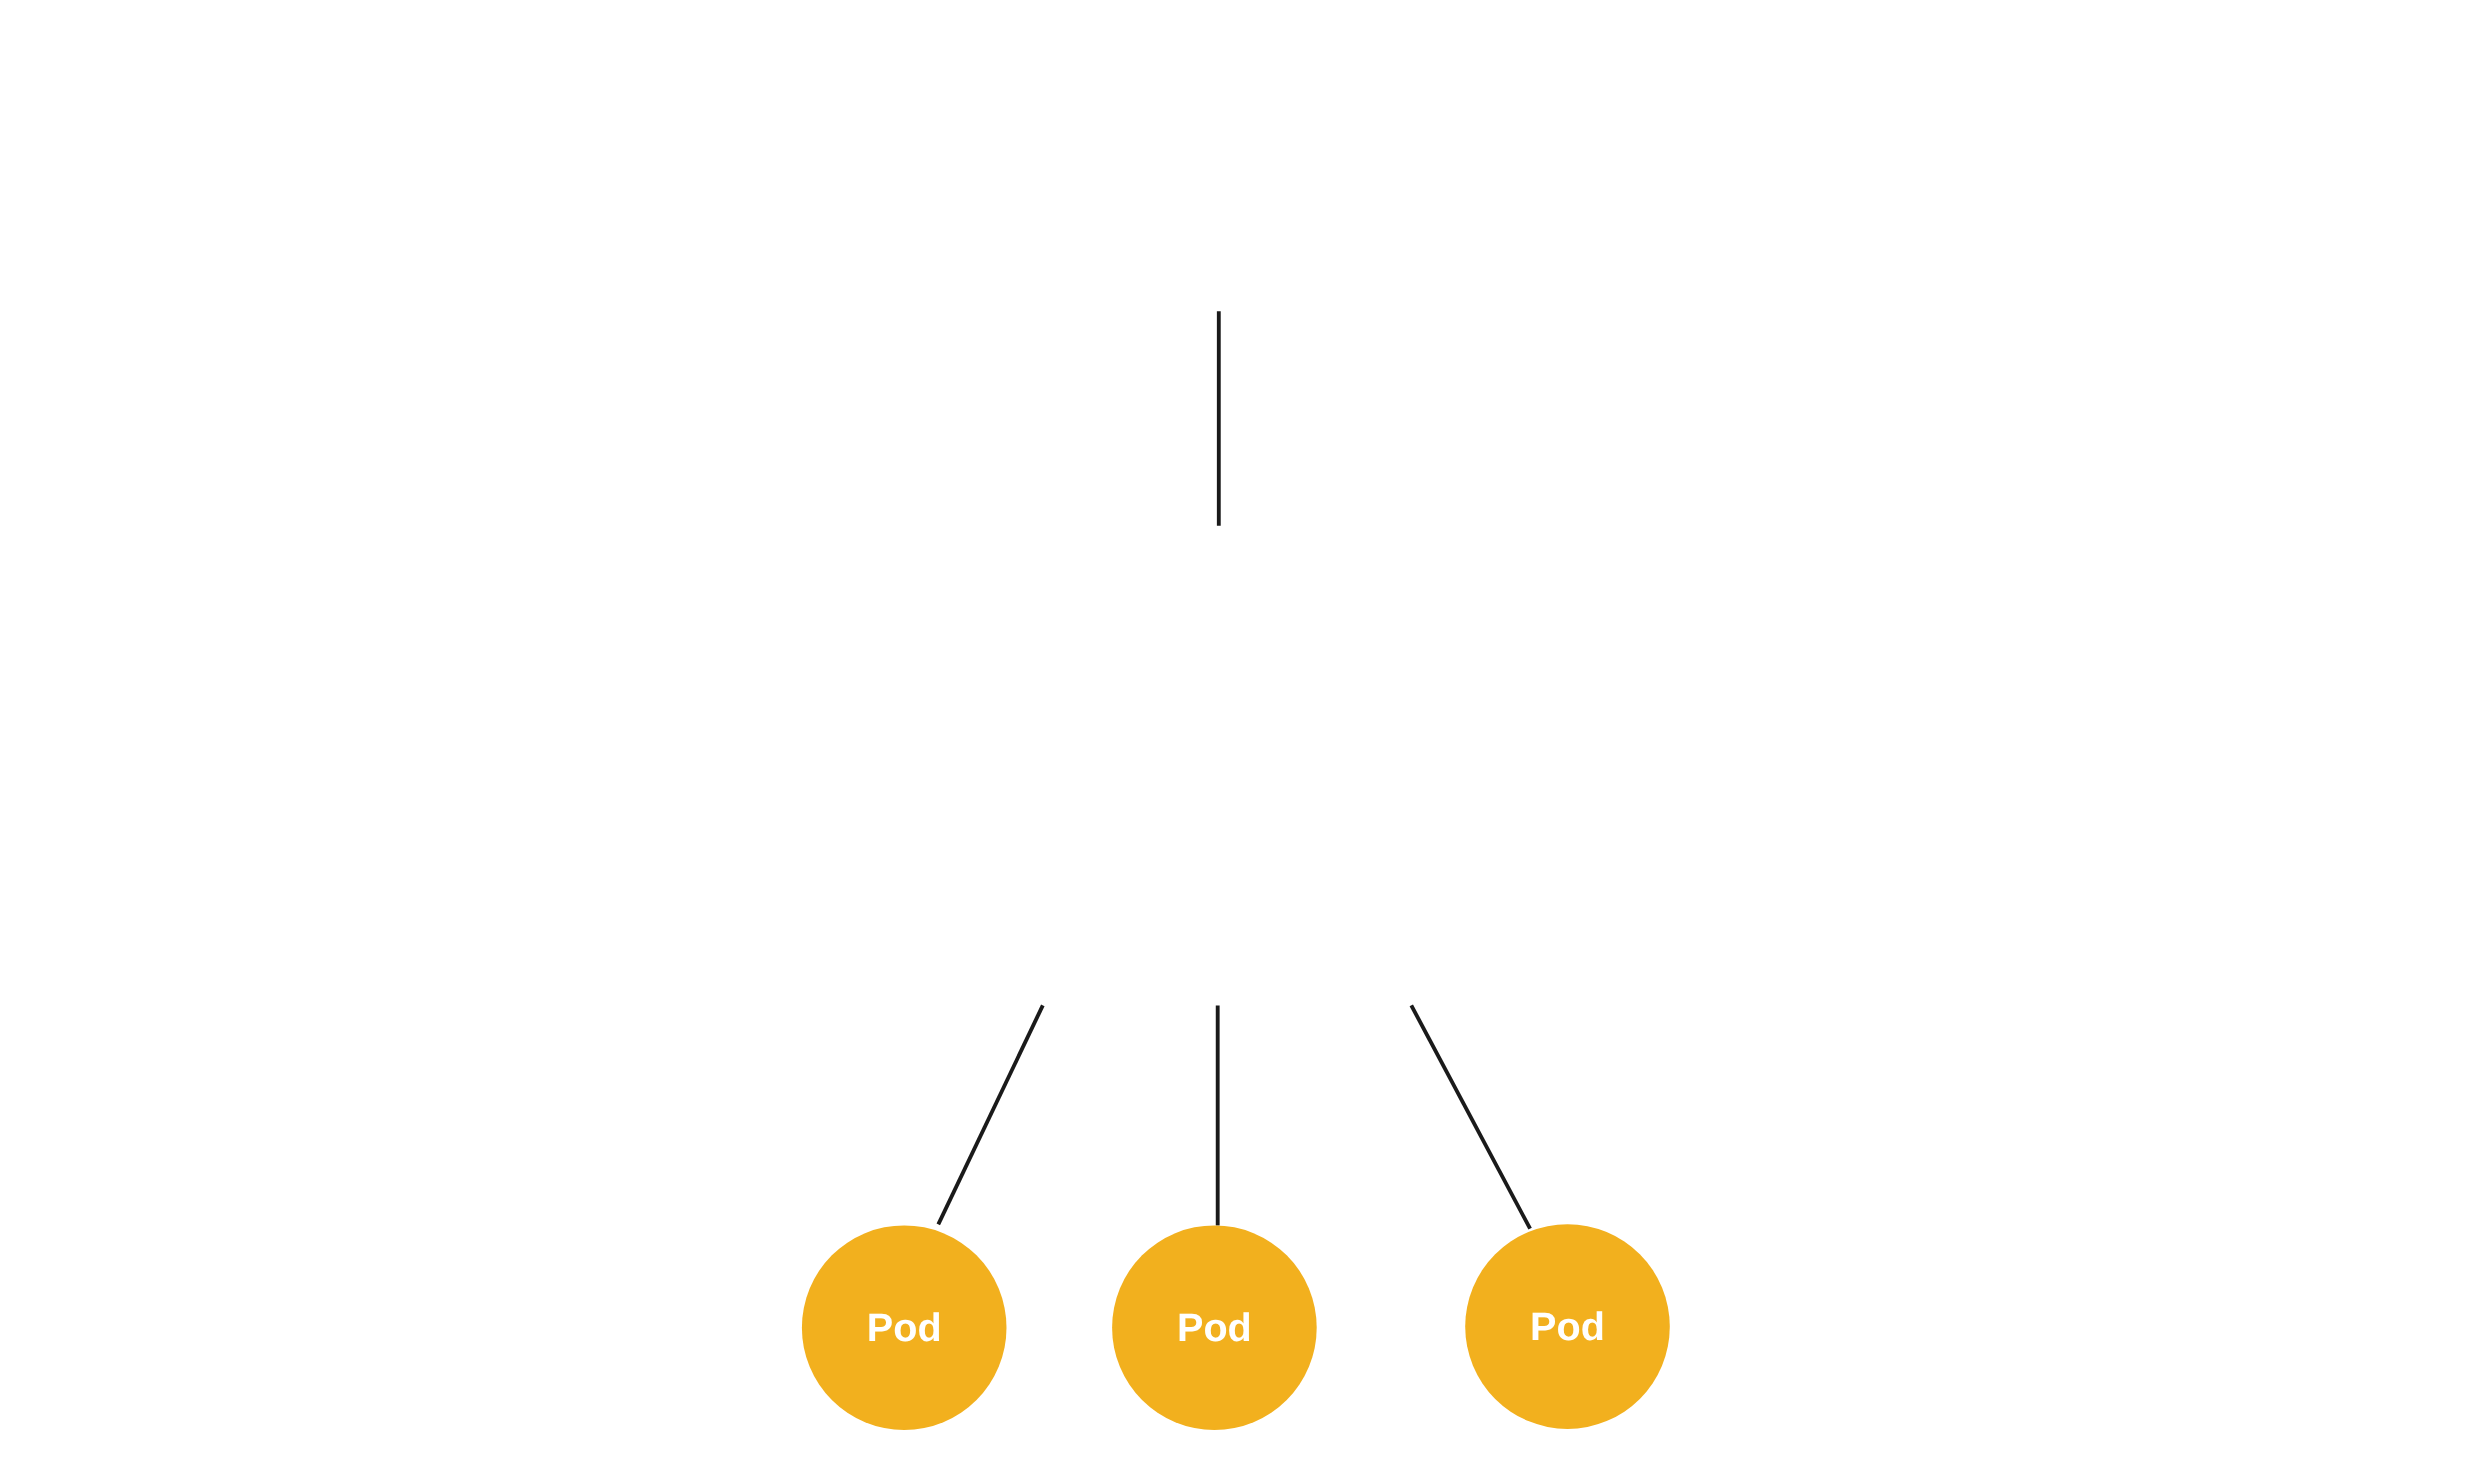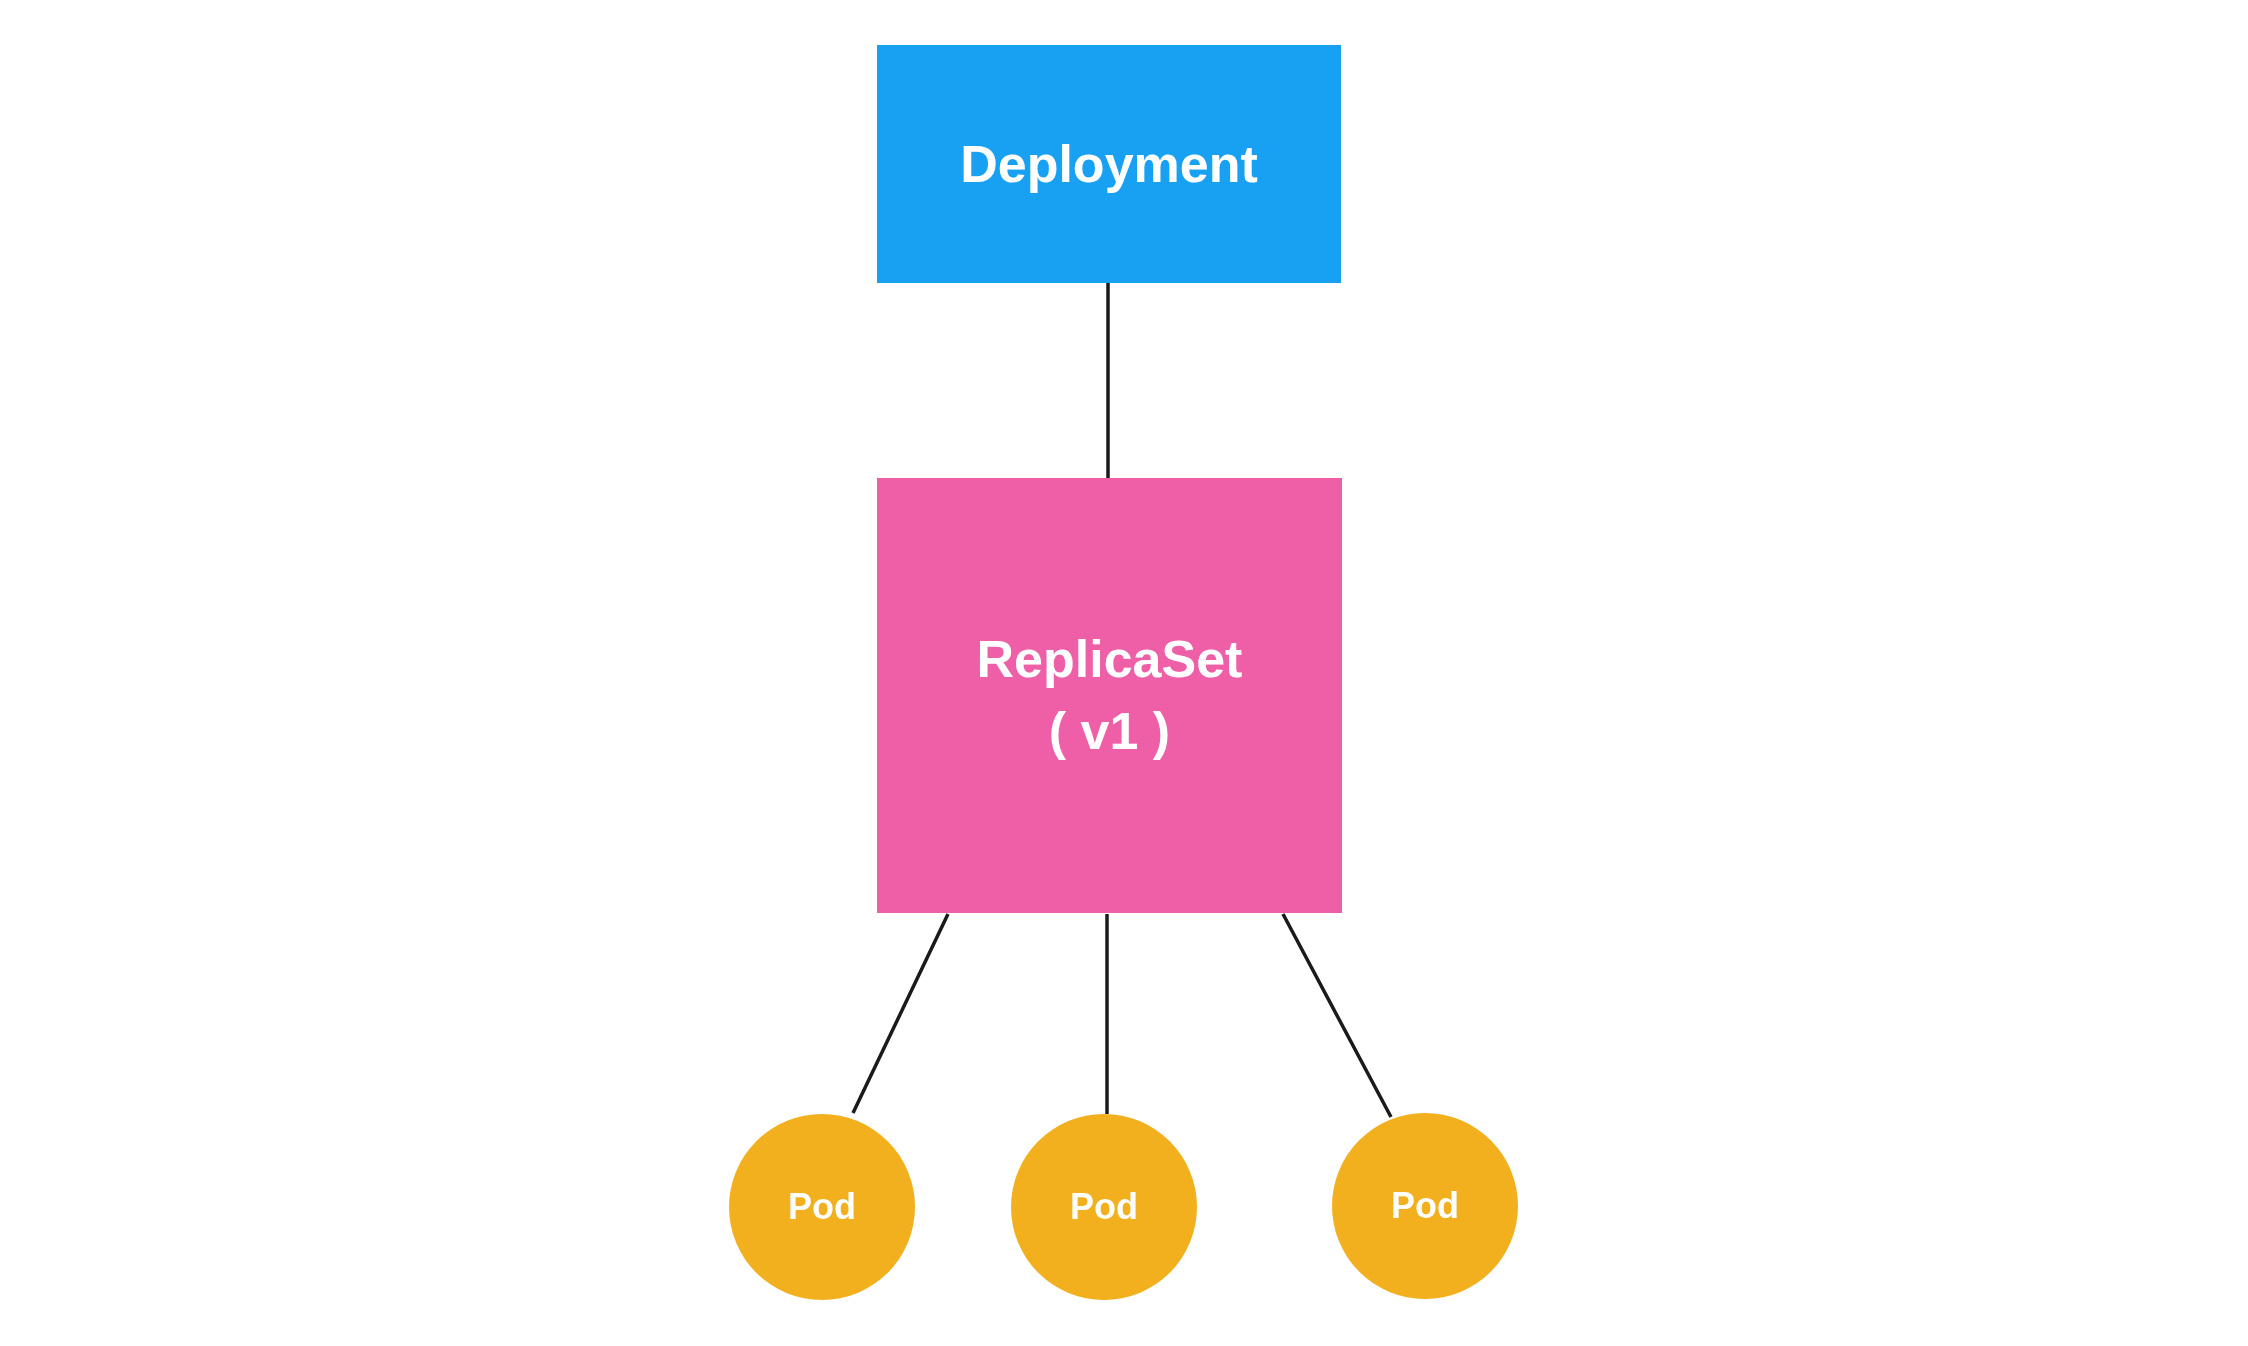--- a/index.html
+++ b/index.html
@@ -57,28 +57,21 @@
 
 <div class="canvas">
 
   <svg class="edges" viewBox="0 0 2248 1346" xmlns="http://www.w3.org/2000/svg">
     <line x1="1108" y1="283" x2="1108" y2="478" stroke="#1a1a1a" stroke-width="3.5"></line>
     <line x1="948" y1="914" x2="853" y2="1113" stroke="#1a1a1a" stroke-width="3.5"></line>
     <line x1="1107" y1="914" x2="1107" y2="1114" stroke="#1a1a1a" stroke-width="3.5"></line>
     <line x1="1283" y1="914" x2="1391" y2="1117" stroke="#1a1a1a" stroke-width="3.5"></line>
   </svg>
 
-  <div class="node node-deployment" style="background-color: rgb(24, 160, 242);">
-    <span>Deployment</span>
-  </div>
 
-  <div class="node node-replicaset" style="background-color: rgb(238, 95, 167);">
-    <span>ReplicaSet</span>
-    <span>( v1 )</span>
-  </div>
 
   <div class="node node-pod node-pod-1" style="background-color: rgb(242, 176, 30);">
     <span>Pod</span>
   </div>
 
   <div class="node node-pod node-pod-2" style="background-color: rgb(242, 176, 30);">
     <span>Pod</span>
   </div>
 
   <div class="node node-pod node-pod-3" style="background-color: rgb(242, 176, 30);">

